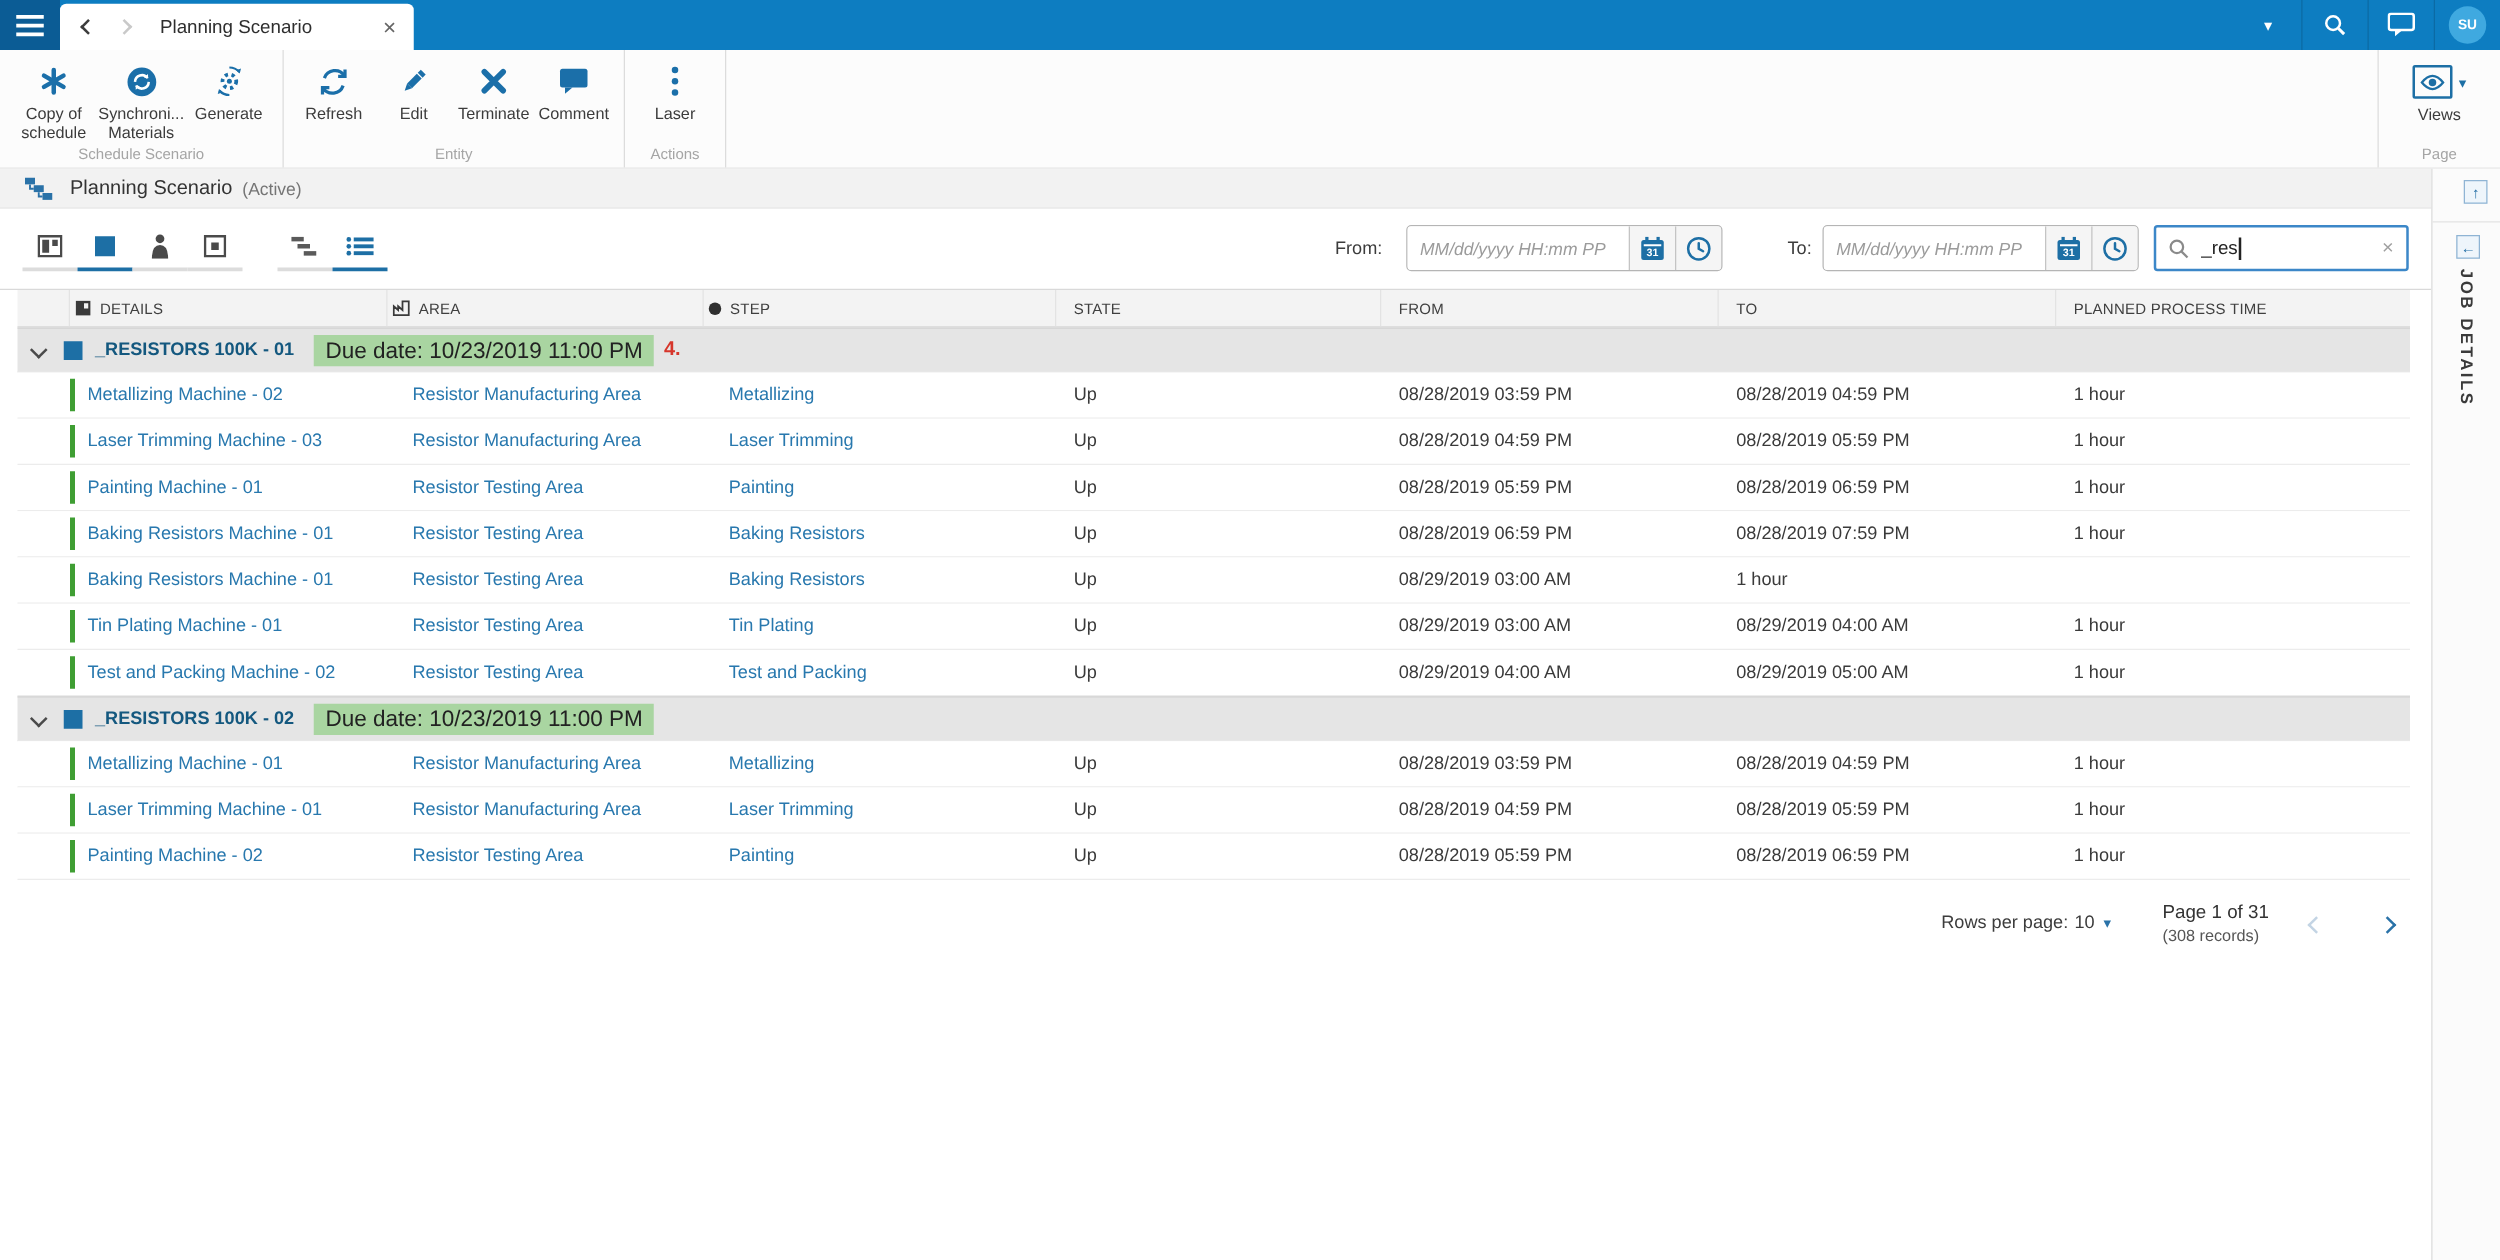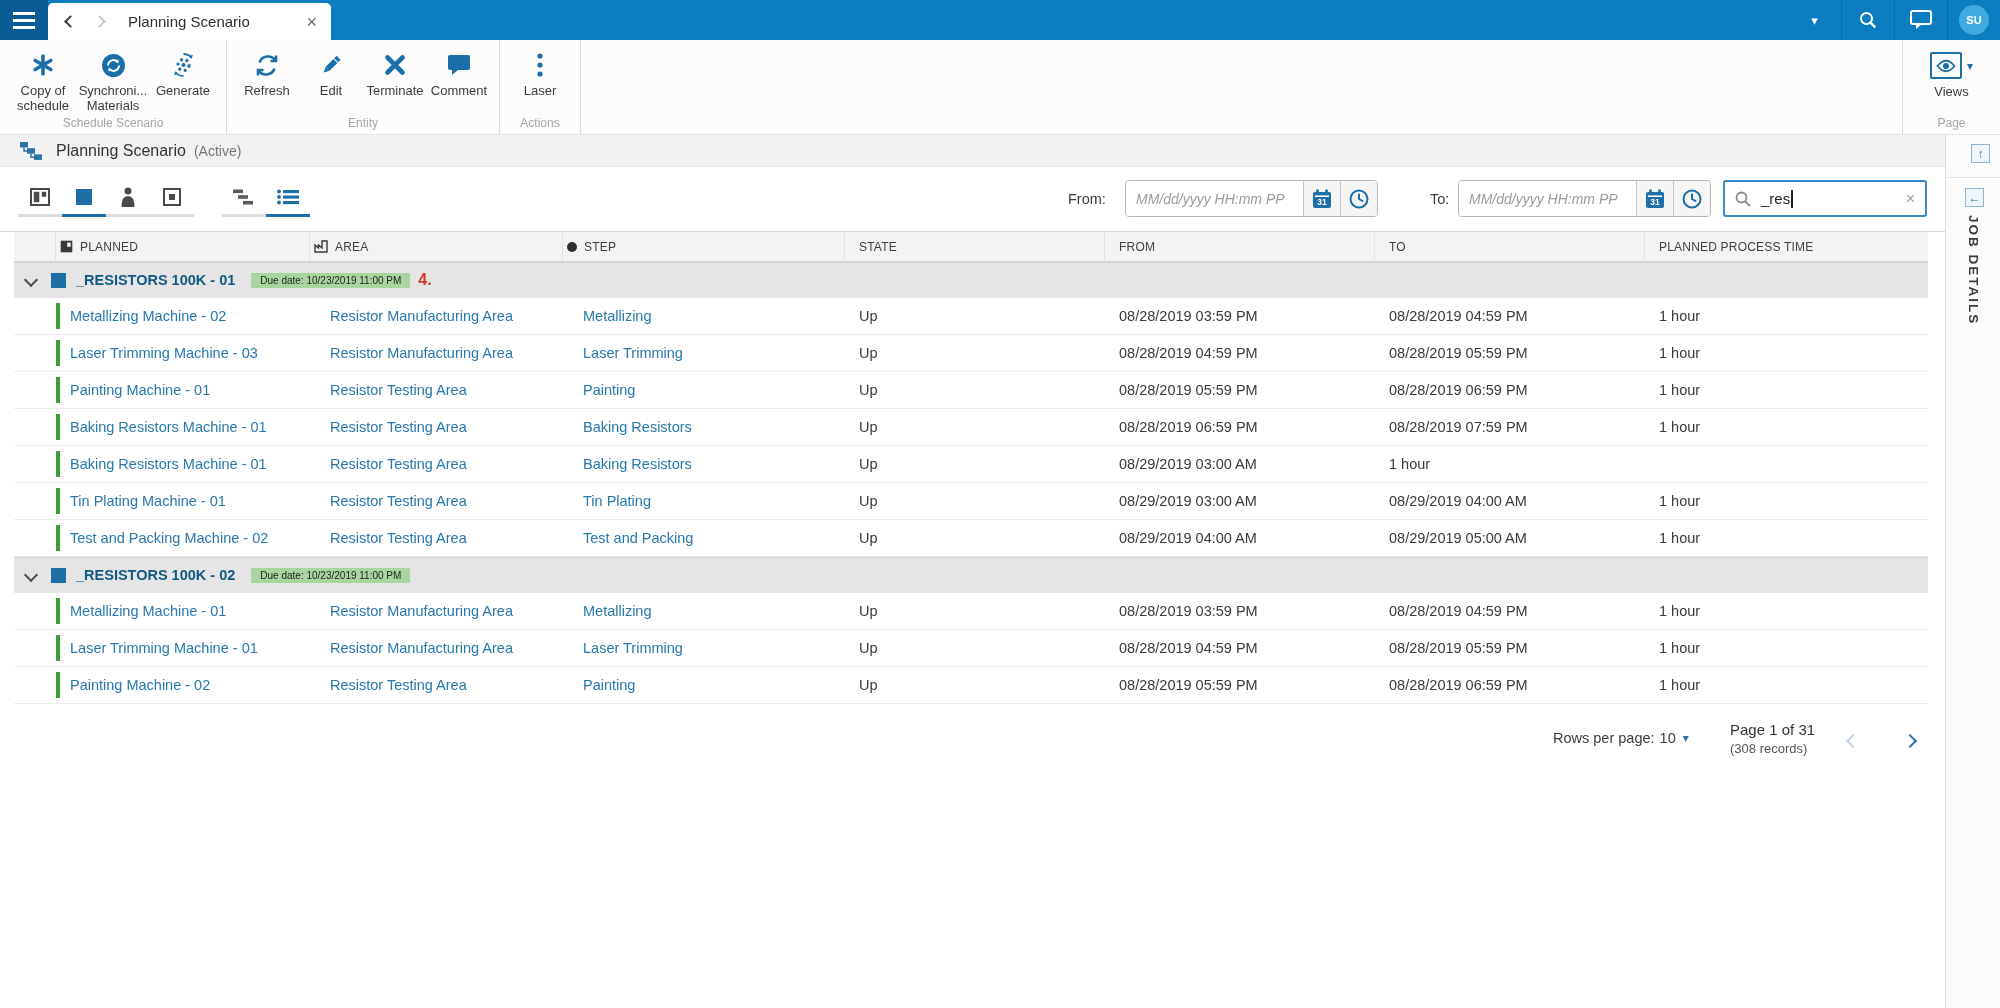--- a/index.html
+++ b/index.html
@@ -72,21 +72,21 @@
   .thead { height:30px; background:#f3f3f3; border-bottom:1px solid #d8d8d8; }
   .th { display:flex; align-items:center; padding-left:14px; font-size:12px; color:#3f3f3f; border-right:1px solid #e3e3e3; letter-spacing:0.2px; overflow:hidden; white-space:nowrap; }
   .th:last-child { border-right:none; }
   .th.icn { padding-left:4px; }
   .th .hic { margin-right:7px; display:flex; }
   .step-dot { width:10px; height:10px; border-radius:50%; background:#2f2f2f; }
   .group-row { height:36px; display:flex; align-items:center; background:#e5e5e5; border-top:1px solid #d2d2d2; border-bottom:1px solid #e8e8e8; margin-left:14px; width:1914px; padding-left:12px; cursor:pointer; }
   .group-row .chv { color:#4a4a4a; width:10px; height:10px; }
   .gsq { width:15px; height:15px; background:#1d6fa5; margin-left:15px; }
   .gname { margin-left:10px; font-size:14.5px; font-weight:bold; color:#14587f; }
-  .gbadge { margin-left:16px; background:#a9d5a1; color:#222; font-size:10px; padding:2px 9px; }
+  .gbadge { margin-left:16px; background:#a9d5a1; color:#222; font-size:18px; padding:2px 9px; }
   .gannot { margin-left:8px; color:#d6362b; font-size:16px; font-weight:bold; }
   .data-row { height:37px; border-bottom:1px solid #ececec; background:#fff; cursor:default; }
   .cell { display:flex; align-items:center; padding-left:14px; font-size:14.5px; color:#3a3a3a; overflow:hidden; white-space:nowrap; }
   .cell.lnk { padding-left:20px; }
   .rescell { padding-left:0; }
   .greenbar { width:4px; height:26px; background:#3f9e33; flex:none; }
   .cell-link { color:#2878ae; cursor:pointer; margin-left:10px; }
   .cell.lnk .cell-link { margin-left:0; }
 
   
@@ -374,21 +374,21 @@
   <div class="table-wrap">
     <div class="thead row-grid">
       <div class="th"></div>
       <div class="th icn">
         <span class="hic">
           <svg width="13" height="13" viewBox="0 0 13 13">
               <rect x="0.7" y="0.7" width="11.6" height="11.6" fill="#3a3a3a"></rect>
               <rect x="7.2" y="2.6" width="3.4" height="4.2" fill="#f3f3f3"></rect>
             </svg>
         </span>
-        <span>PLANNED</span>
+        <span>DETAILS</span>
       </div>
       <div class="th icn">
         <span class="hic">
           <svg width="14" height="13" viewBox="0 0 14 13">
               <path d="M1 12 V5 L4.5 8 V5 L8 8 V1 H13 V12 Z" fill="none" stroke="#3a3a3a" stroke-width="1.4"></path>
             </svg>
         </span>
         <span>AREA</span>
       </div>
       <div class="th icn">

